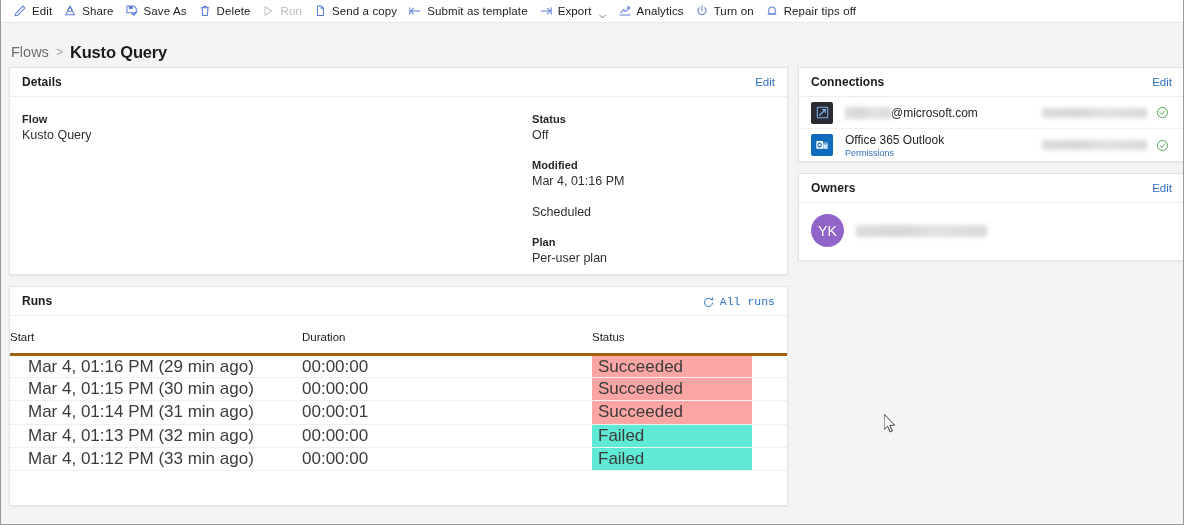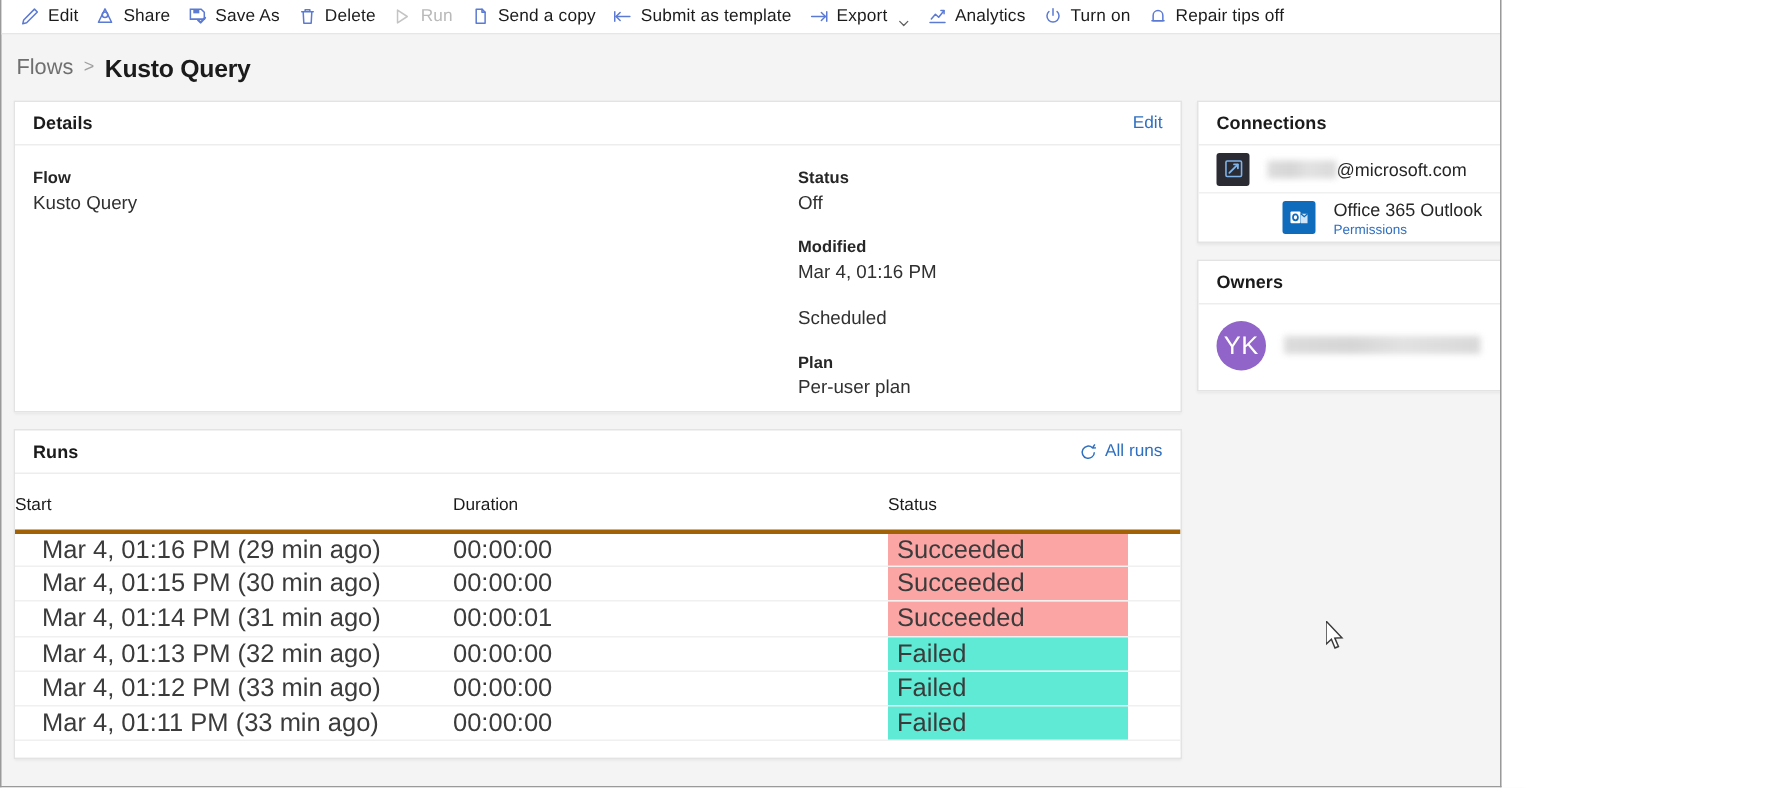--- a/index.html
+++ b/index.html
@@ -7,21 +7,21 @@
   html, body {
     width: 1184px;
     height: 525px;
     overflow: hidden;
     font-family: "Liberation Sans", sans-serif;
     background: #ffffff;
   }
 
   .app {
     position: relative;
-    width: 1001px;
+    width: 1184px;
     height: 525px;
     background: #f4f4f4;
     border: 1px solid #9a9a9a;
     border-top: none;
     overflow: hidden;
   }
 
   
   .toolbar {
     height: 23px;
@@ -58,21 +58,21 @@
   .tb-icon svg { display: block; }
   .tb-caret {
     width: 9px; height: 9px;
     margin-left: 1px;
     color: #5f5f5f;
   }
 
   
   .breadcrumb {
     display: flex;
-    align-items: flex-start;
+    align-items: center;
     gap: 6px;
     padding: 14px 0 0 10px;
     height: 44px;
   }
   .bc-root {
     font-size: 14.5px;
     color: #6f6f6f;
     cursor: pointer;
   }
   .bc-sep {
@@ -159,21 +159,21 @@
   }
 
   
   .conn-row {
     display: flex;
     align-items: center;
     height: 32px;
     padding: 0 12px;
     border-bottom: 1px solid #f0f0f0;
   }
-  .conn-row:last-child { border-bottom: none; margin-left: 44px; }
+  .conn-row:last-child { border-bottom: none; }
   .conn-icon {
     width: 22px; height: 22px;
     flex: 0 0 22px;
     margin-right: 12px;
     display: flex; align-items: center; justify-content: center;
   }
   .icon-kusto {
     width: 22px; height: 22px;
     background: #2b2b33;
     border-radius: 2px;
@@ -218,41 +218,41 @@
     display: flex;
     align-items: center;
     padding: 11px 12px 13px 12px;
   }
   .avatar {
     width: 33px; height: 33px;
     border-radius: 50%;
     background: #9064c8;
     color: #ffffff;
     display: flex; align-items: center; justify-content: center;
-    font-size: 17px;
+    font-size: 14px;
     letter-spacing: .02em;
     flex: 0 0 33px;
     margin-right: 12px;
   }
 
   
   .runs-card {
     margin-top: 11px;
     height: 220px;
     position: relative;
     overflow: hidden;
   }
   .runs-head-right {
     display: flex;
     align-items: center;
     gap: 5px;
     cursor: pointer;
   }
   .refresh-icon { width: 13px; height: 13px; color: #2f6fc0; }
-  .runs-link { font-size: 11.5px; color: #2f6fc0; }
+  .runs-link { font-size: 11.5px; color: #2f6fc0; font-family: Liberation Mono, monospace; }
 
   table.runs {
     width: 100%;
     border-collapse: collapse;
     table-layout: fixed;
   }
   table.runs th {
     text-align: left;
     font-size: 11.5px;
     font-weight: normal;
@@ -501,26 +501,20 @@
                   <td class="cell-dur">00:00:00</td>
                   <td class="cell-stat stat-failed">Failed</td>
                   <td></td>
                 </tr>
                 <tr>
                   <td class="cell-start">Mar 4, 01:12 PM (33 min ago)</td>
                   <td class="cell-dur">00:00:00</td>
                   <td class="cell-stat stat-failed">Failed</td>
                   <td></td>
                 </tr>
-                <tr>
-                  <td class="cell-start">Mar 4, 01:11 PM (33 min ago)</td>
-                  <td class="cell-dur">00:00:00</td>
-                  <td class="cell-stat stat-failed">Failed</td>
-                  <td></td>
-                </tr>
               </tbody>
           </table>
           <div class="scroll-shadow"></div>
         </div>
 
       </div>
 
       <div class="col-right">
 
         <div class="card">

